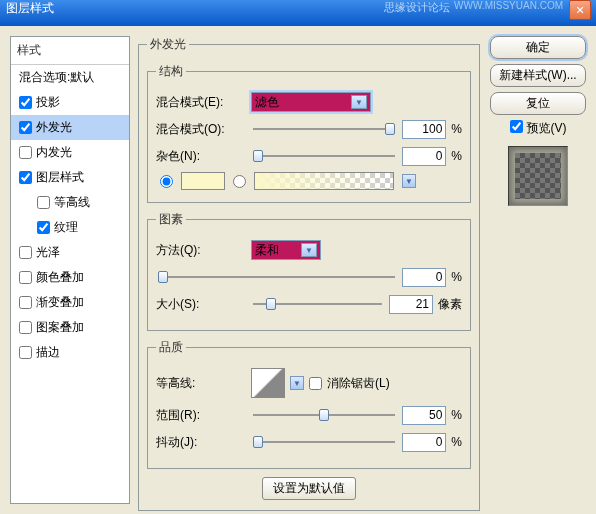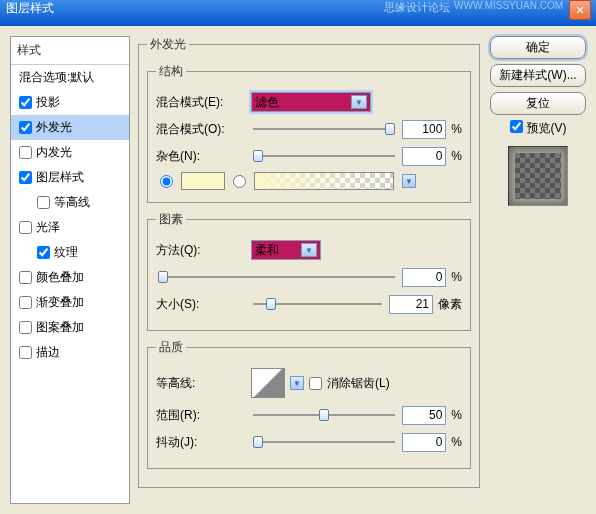--- a/index.html
+++ b/index.html
@@ -73,27 +73,27 @@
         <span>内发光</span>
       </div>
     <div class="list-item">
         <input type="checkbox" checked="" style="">
         <span>图层样式</span>
       </div>
     <div class="list-item indent">
         <input type="checkbox" style="">
         <span>等高线</span>
       </div>
+    <div class="list-item indent">
+        <input type="checkbox" checked="" style="">
+        <span>纹理</span>
+      </div>
     <div class="list-item">
         <input type="checkbox" style="">
         <span>光泽</span>
-      </div>
-    <div class="list-item indent">
-        <input type="checkbox" checked="" style="">
-        <span>纹理</span>
       </div>
     <div class="list-item">
         <input type="checkbox" style="">
         <span>颜色叠加</span>
       </div>
     <div class="list-item">
         <input type="checkbox" style="">
         <span>渐变叠加</span>
       </div>
     <div class="list-item">
@@ -202,20 +202,21 @@
               <div class="slider-track">
                 <div class="slider-thumb" style="left:0"></div>
               </div>
             </div>
           <input class="numbox" value="0" style="">
           <span>%</span>
         </div>
       </fieldset>
 
       <div class="btn-row">
+        <div class="btn">设置为默认值</div>
       </div>
     </fieldset>
   </div>
 
   <div class="col-right">
     <div class="rbtn default">确定</div>
     <div class="rbtn">新建样式(W)...</div>
     <div class="rbtn">复位</div>
     <div class="preview-chk">
         <input type="checkbox" checked="" style="">

